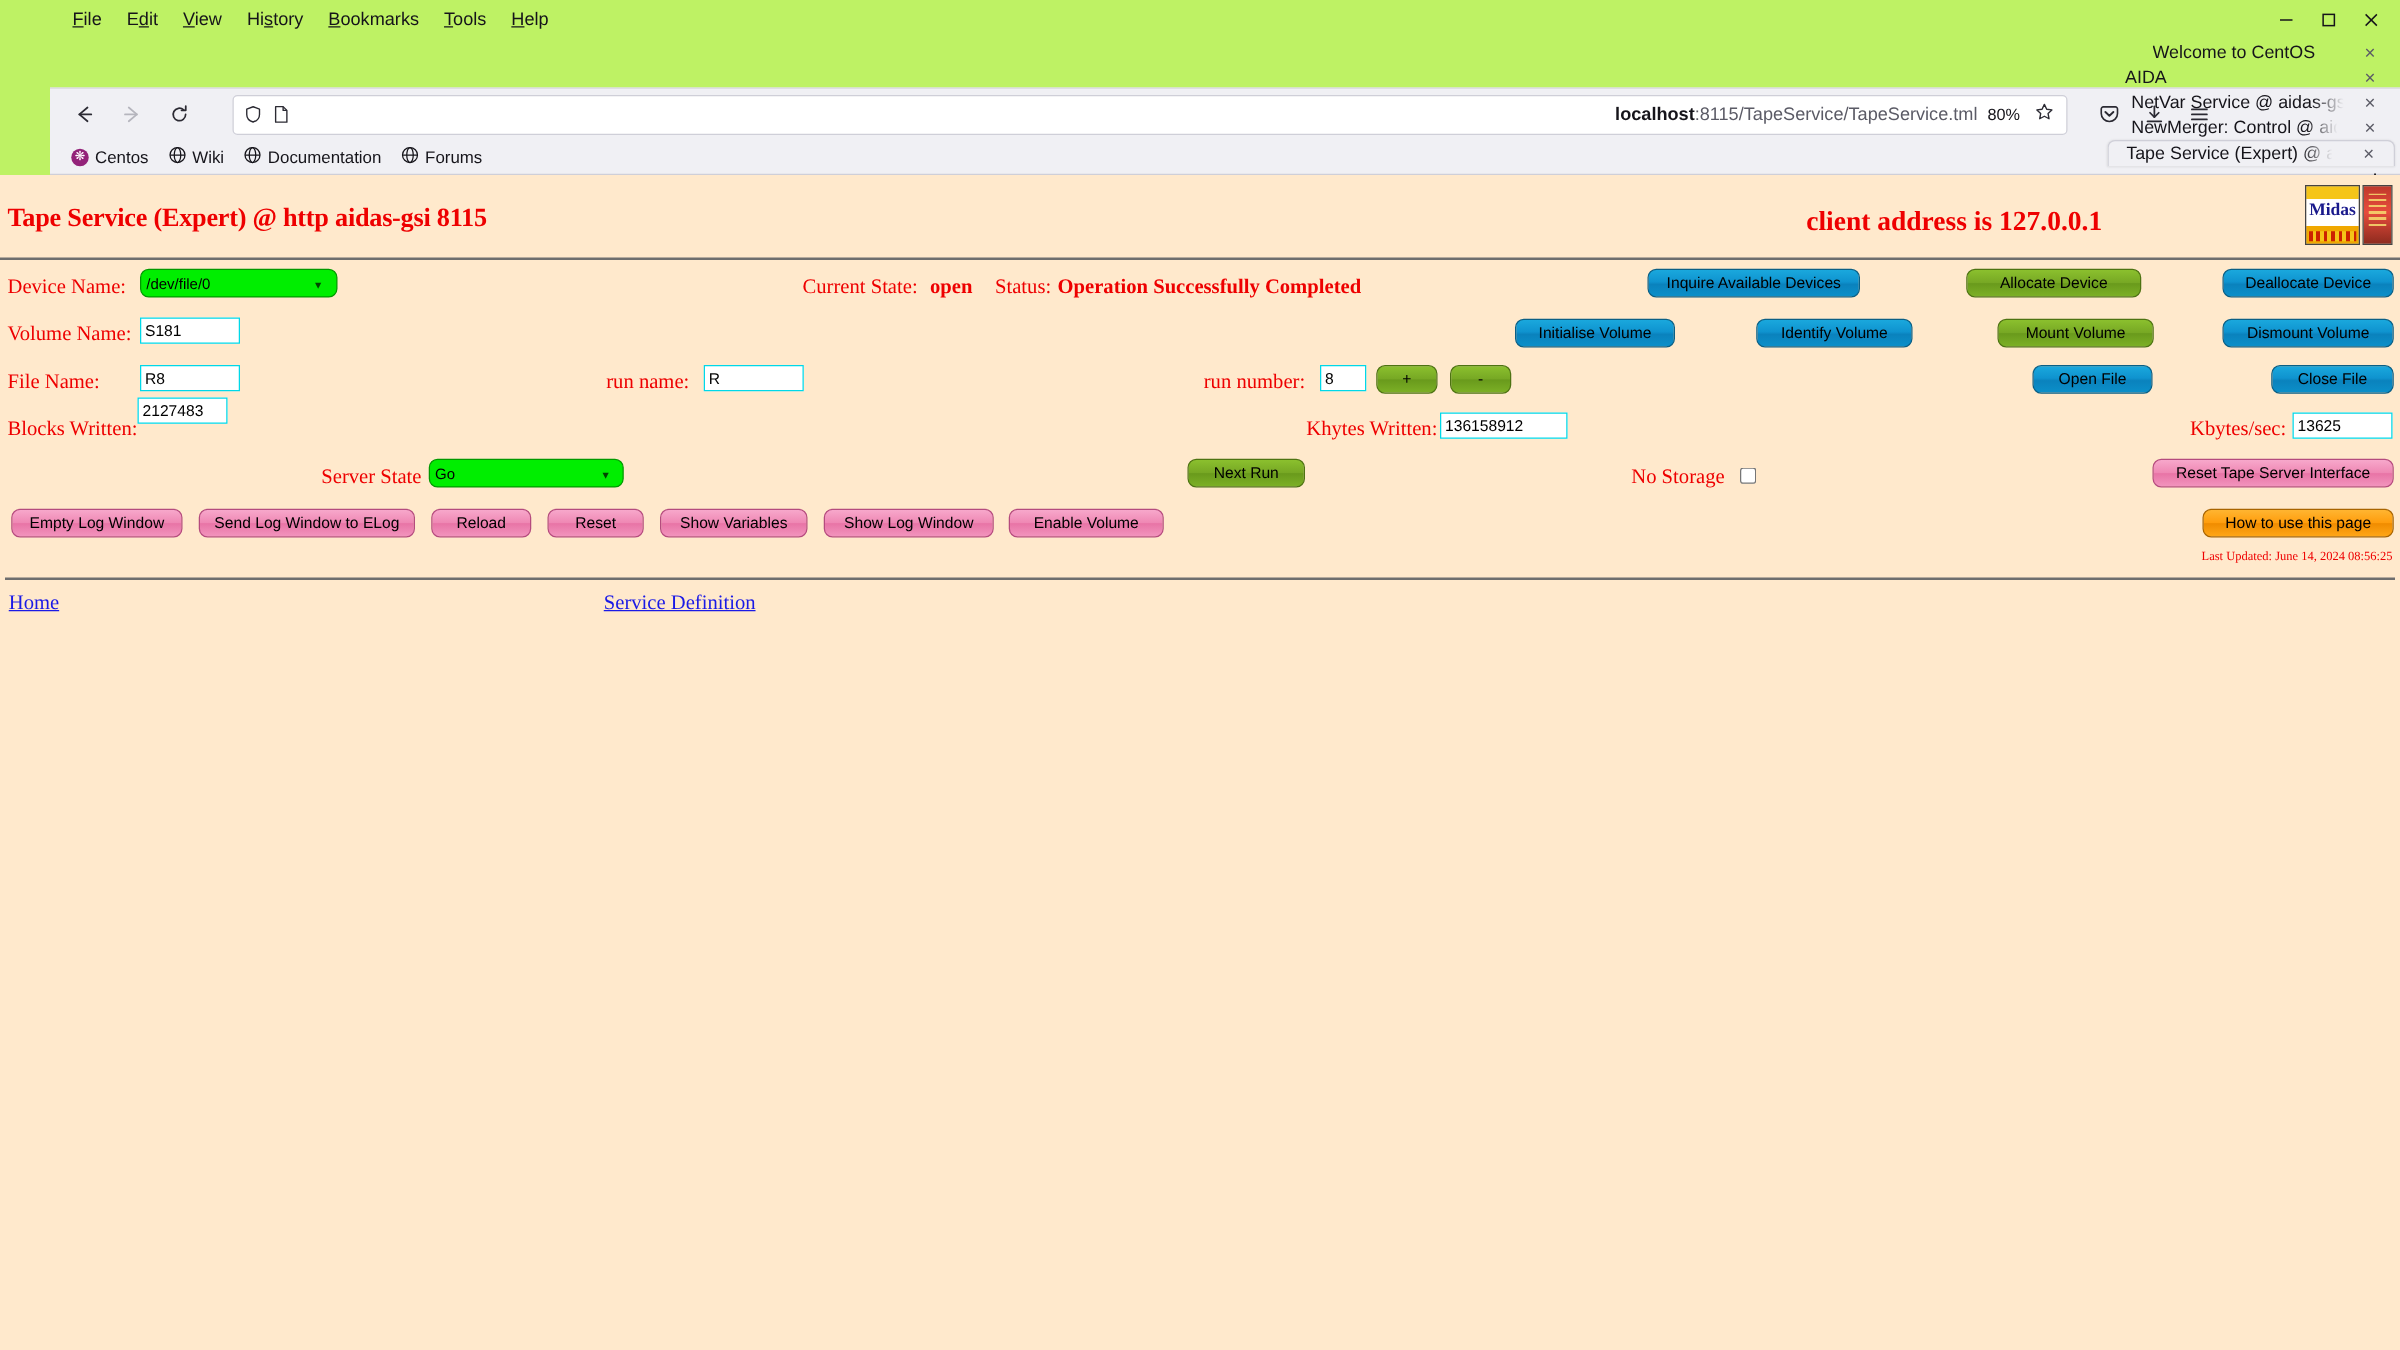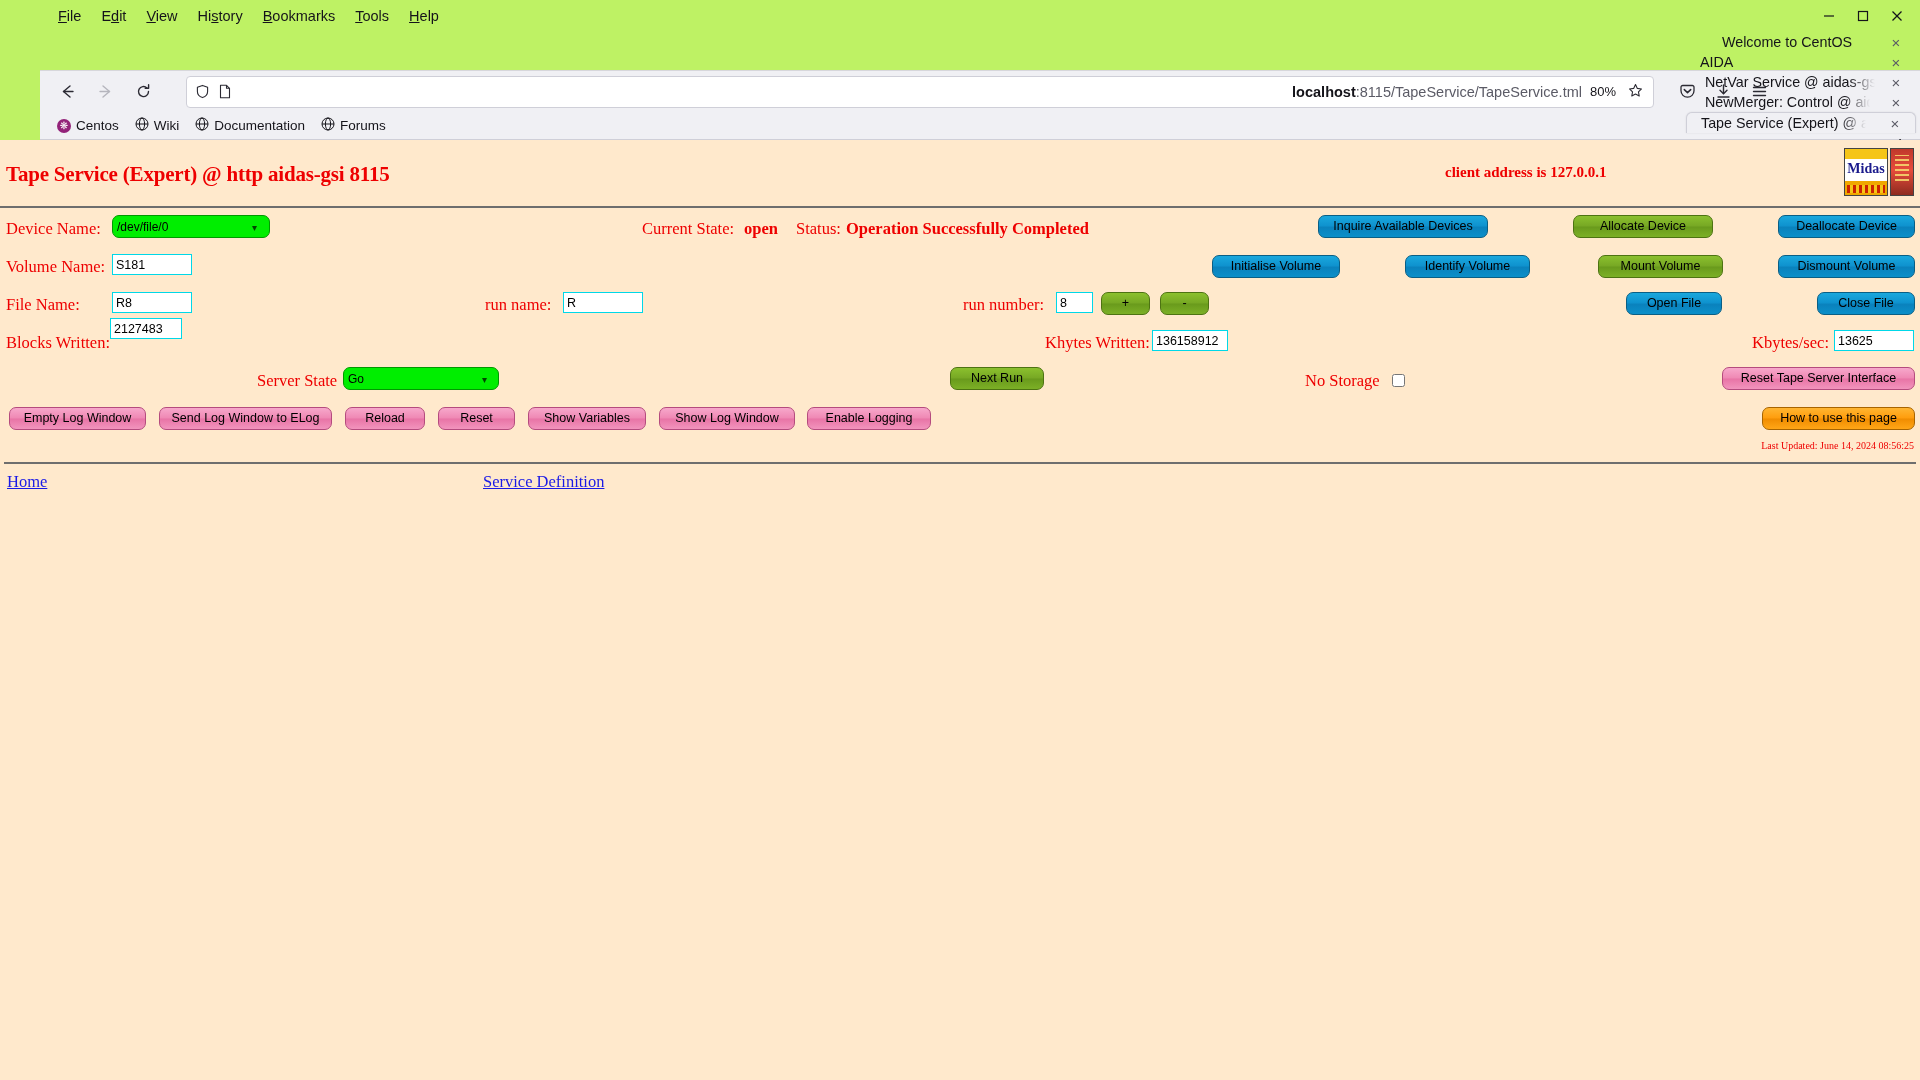--- a/index.html
+++ b/index.html
@@ -174,21 +174,21 @@
     position: absolute; left: 6px; top: 22px;
     color: #ee0000;
     font-size: 21px;
     font-weight: bold;
     font-family: "Liberation Serif", serif;
     letter-spacing: -0.2px;
   }
   .hdr-client {
     position: absolute; left: 1445px; top: 24px;
     color: #ee0000;
-    font-size: 15px;
+    font-size: 22px;
     font-weight: bold;
     font-family: "Liberation Serif", serif;
   }
   .logo {
     position: absolute; right: 6px; top: 8px;
     width: 70px; height: 48px;
     display: flex;
     border-radius: 24px;
   }
   .logo-a {
@@ -534,21 +534,21 @@
     <div class="btn green" style="left:1101px; top:84px; width:49px;">+</div>
     <div class="btn green" style="left:1160px; top:84px; width:49px;">-</div>
 
     <div class="btn blue" style="left:1626px; top:84px; width:96px;">Open File</div>
     <div class="btn blue" style="left:1817px; top:84px; width:98px;">Close File</div>
 
     <div class="lbl" style="left:6px; top:125px;">Blocks Written:</div>
     <input class="txt" style="left: 110px; top: 110px; width: 72px;" value="2127483">
 
     <div class="lbl" style="left:1045px; top:125px;">Khytes Written:</div>
-    <input class="txt" style="left: 1152px; top: 122px; width: 76px;" value="136158912">
+    <input class="txt" style="left: 1152px; top: 122px; width: 102px;" value="136158912">
 
     <div class="lbl" style="left:1752px; top:125px;">Kbytes/sec:</div>
     <input class="txt" style="left: 1834px; top: 122px; width: 80px;" value="13625">
 
     <div class="lbl" style="left:257px; top:163px;">Server State</div>
     <select class="sel" style="left:343px; top:159px; width:156px;">
       <option>Go</option>
     </select>
     <span class="sel-arrow" style="left:482px; top:166px;">▾</span>
 
@@ -558,21 +558,21 @@
     <input type="checkbox" class="chk" style="left: 1388px; top: 163px;">
 
     <div class="btn pink" style="left:1722px; top:159px; width:193px;">Reset Tape Server Interface</div>
 
     <div class="btn pink" style="left:9px; top:199px; width:137px;">Empty Log Window</div>
     <div class="btn pink" style="left:159px; top:199px; width:173px;">Send Log Window to ELog</div>
     <div class="btn pink" style="left:345px; top:199px; width:80px;">Reload</div>
     <div class="btn pink" style="left:438px; top:199px; width:77px;">Reset</div>
     <div class="btn pink" style="left:528px; top:199px; width:118px;">Show Variables</div>
     <div class="btn pink" style="left:659px; top:199px; width:136px;">Show Log Window</div>
-    <div class="btn pink" style="left:807px; top:199px; width:124px;">Enable Logging</div>
+    <div class="btn pink" style="left:807px; top:199px; width:124px;">Enable Volume</div>
 
     <div class="btn orange" style="left:1762px; top:199px; width:153px;">How to use this page</div>
 
     <div class="updated" style="top:232px;">Last Updated: June 14, 2024 08:56:25</div>
   </div>
 
   <div class="rule" style="top:322px;"></div>
 
   <a class="link" style="left:7px; top:332px;">Home</a>
   <a class="link" style="left:483px; top:332px;">Service Definition</a>

